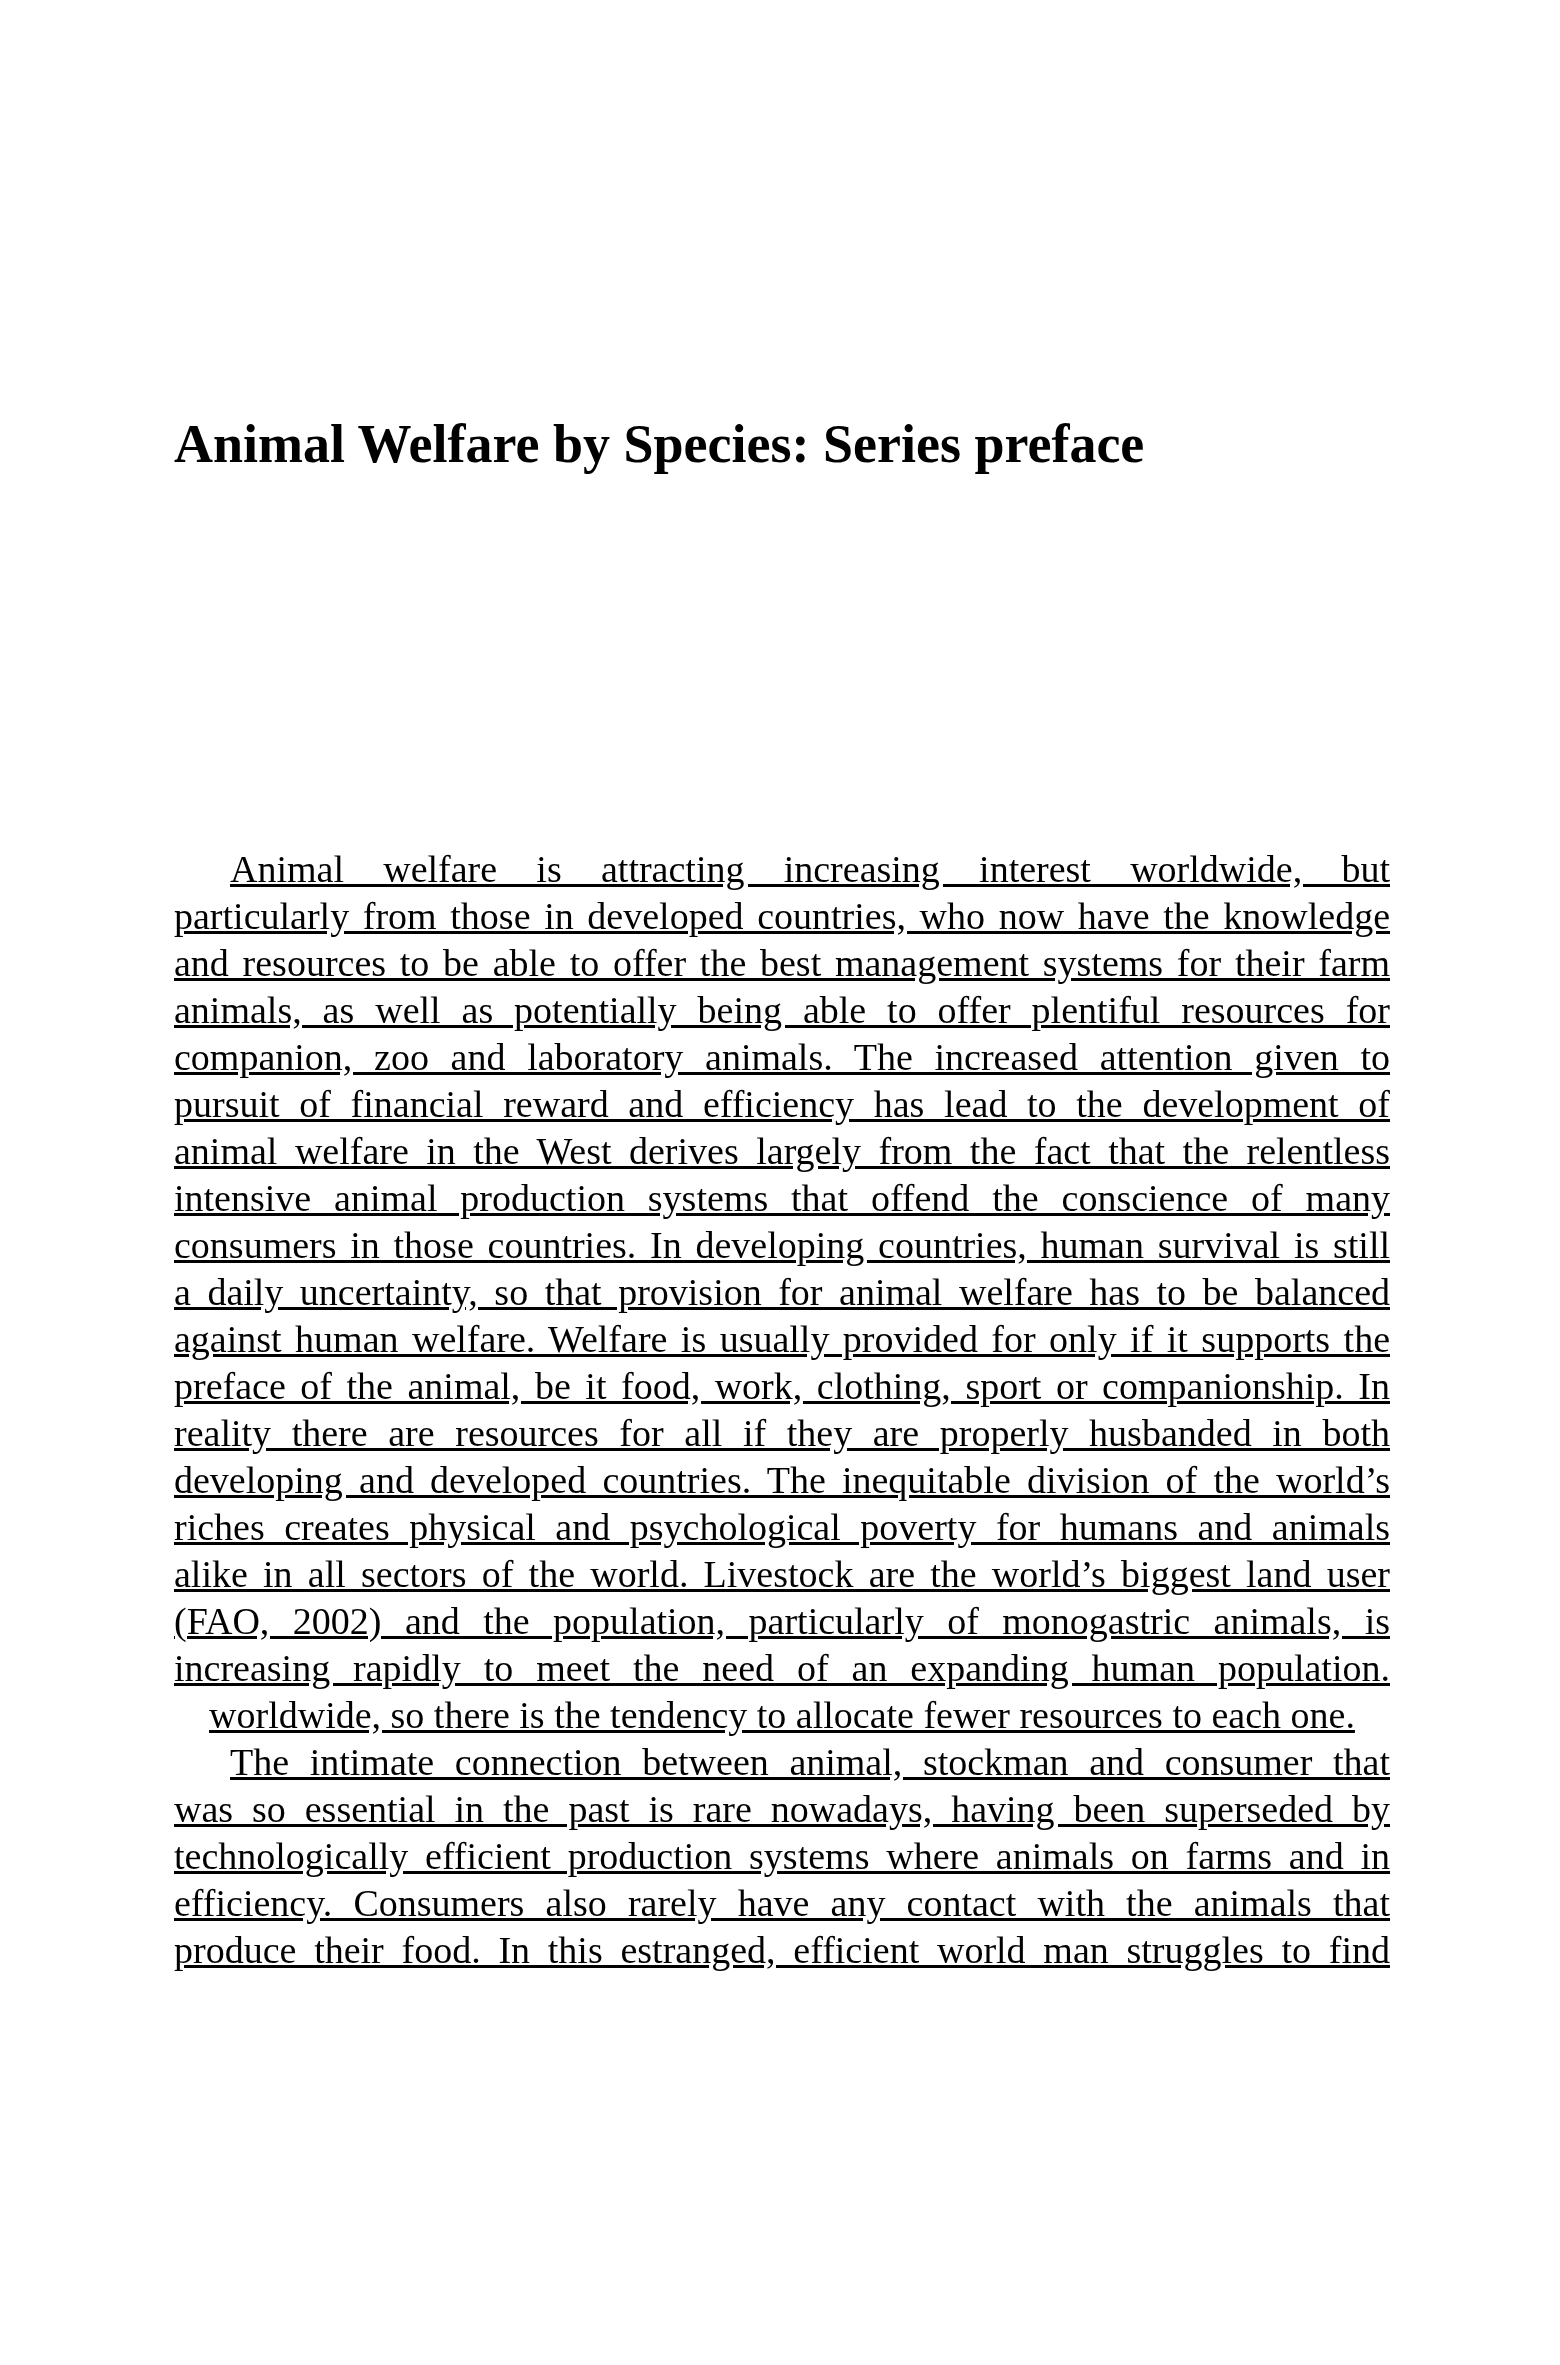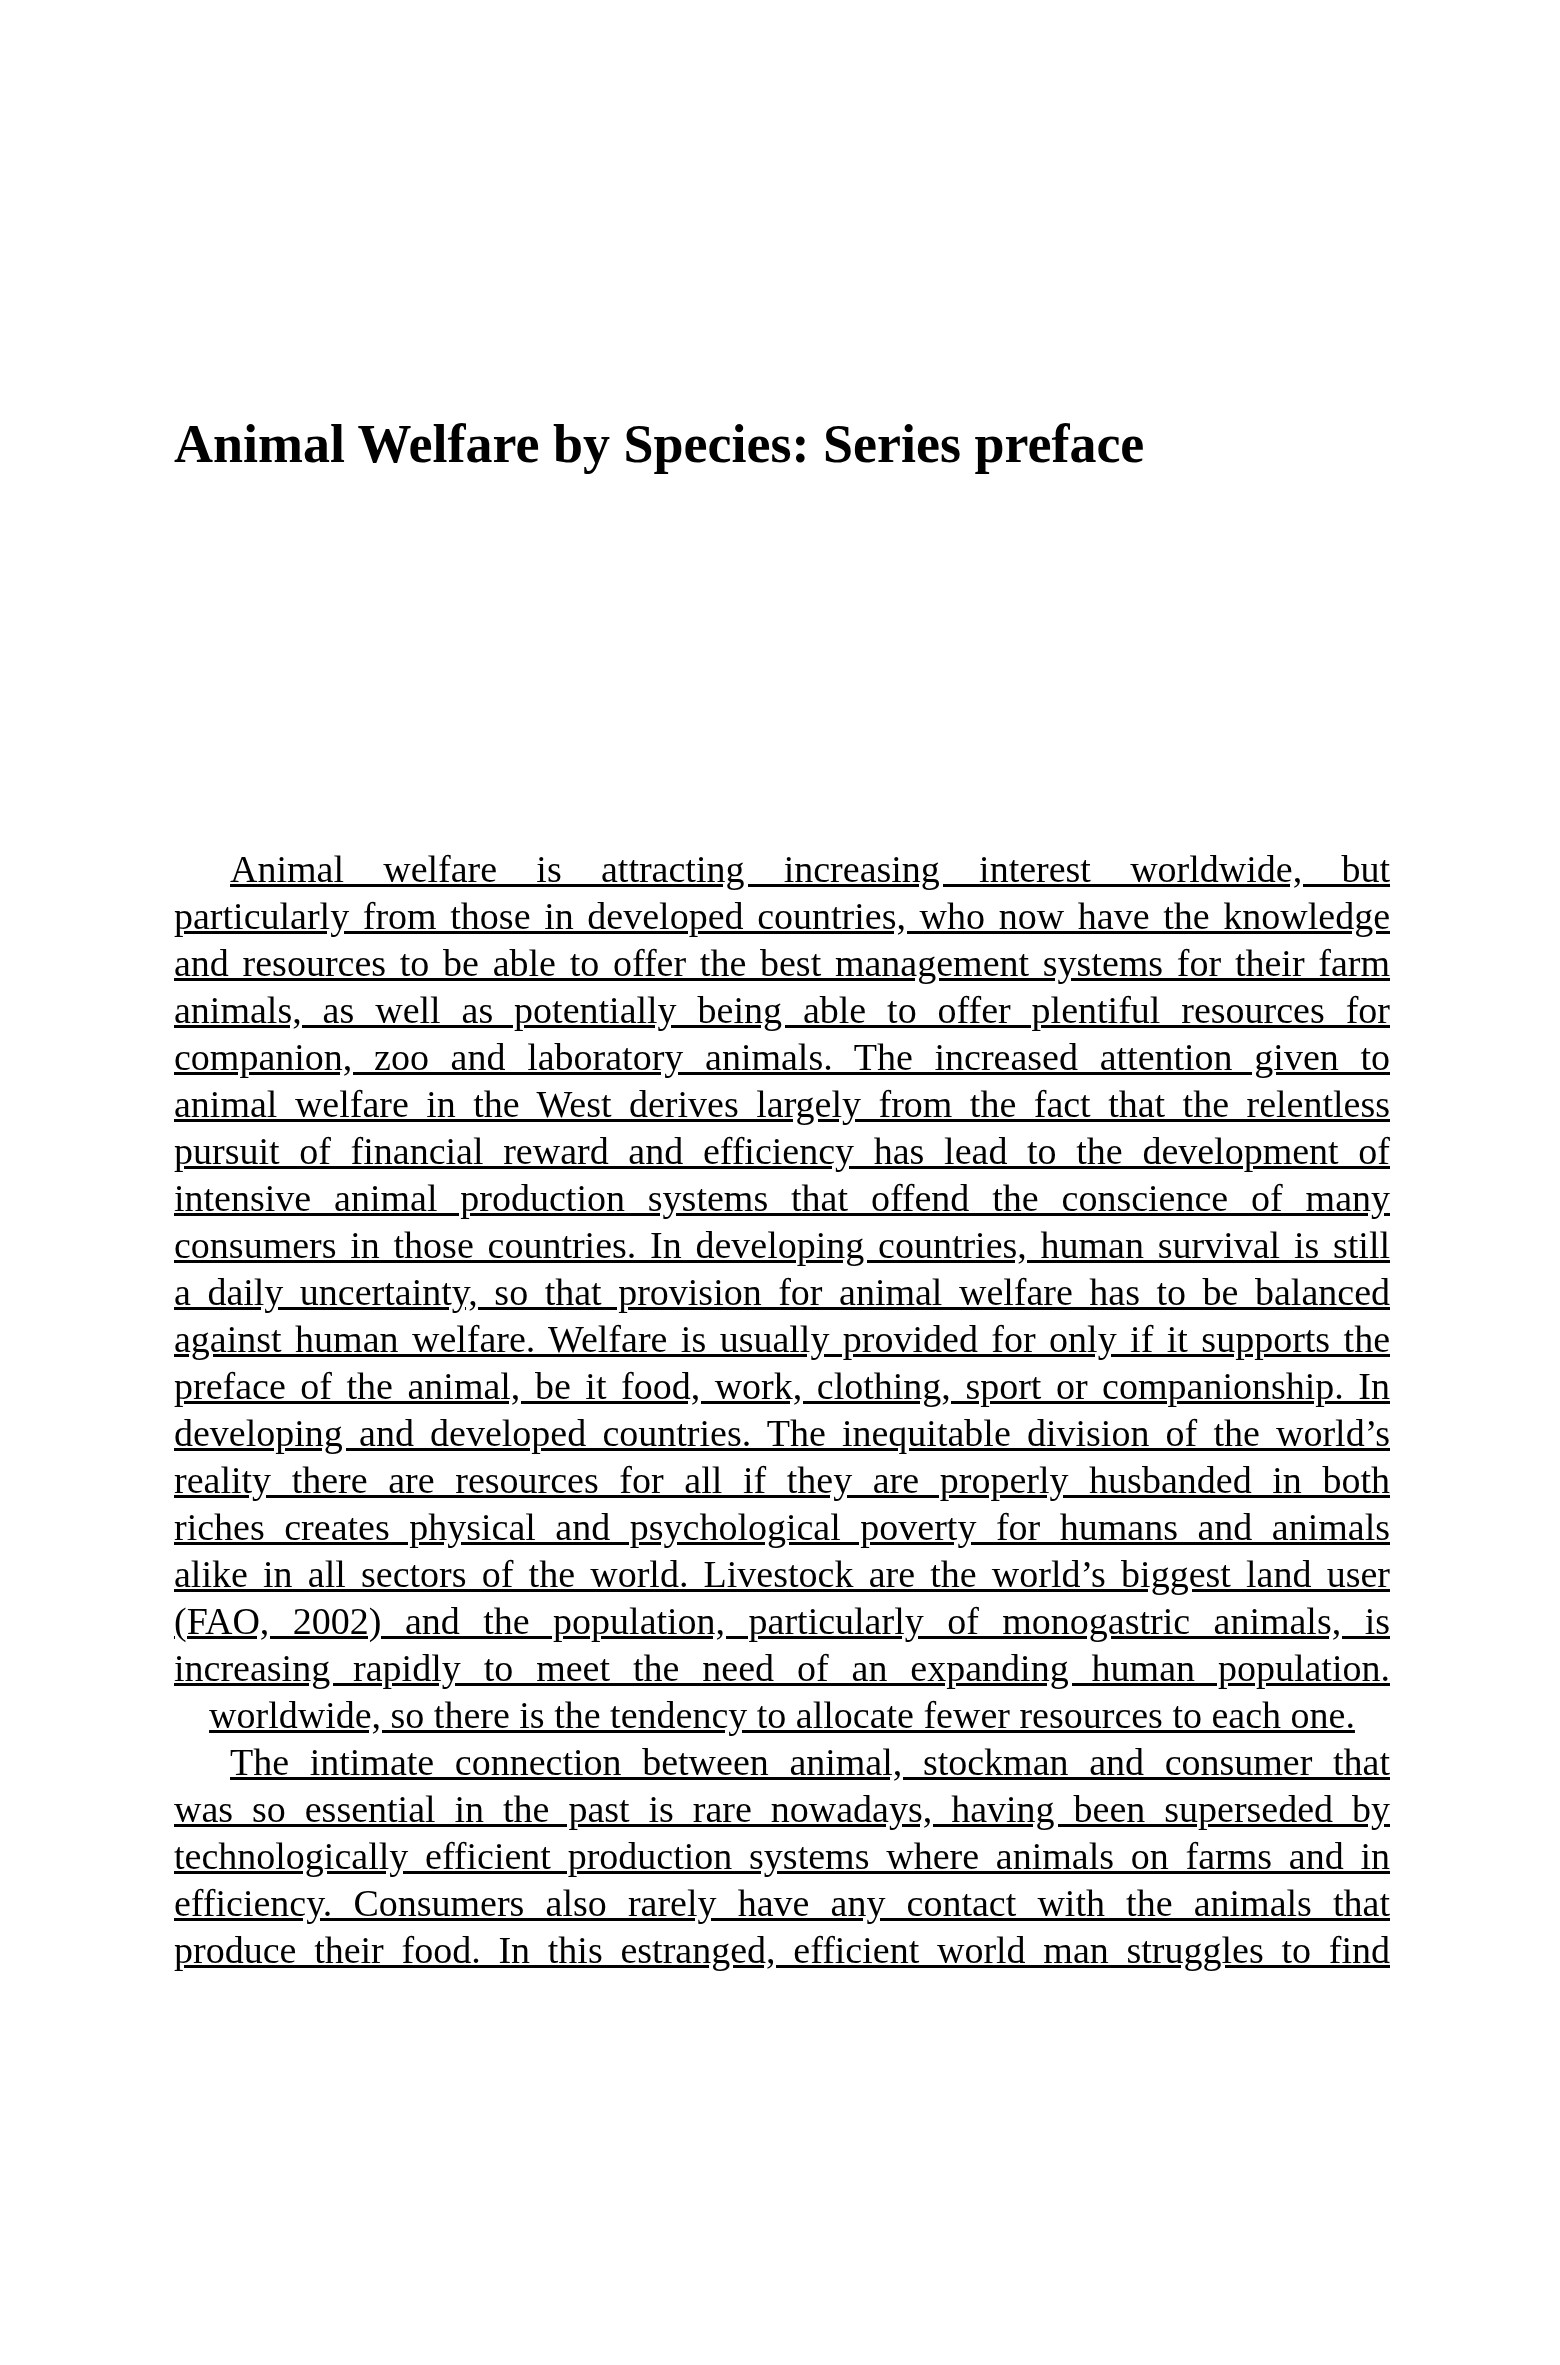--- a/index.html
+++ b/index.html
@@ -68,29 +68,29 @@
 <body style="background: rgb(255, 255, 255); color: rgb(0, 0, 0);">
 
 <div class="page">
   <h1 class="title">Animal Welfare by Species: Series preface</h1>
   <div class="body-text" id="body-text">
       <div class="line indent">Animal welfare is attracting increasing interest worldwide, but</div>
       <div class="line">particularly from those in developed countries, who now have the knowledge</div>
       <div class="line">and resources to be able to offer the best management systems for their farm</div>
       <div class="line">animals, as well as potentially being able to offer plentiful resources for</div>
       <div class="line">companion, zoo and laboratory animals. The increased attention given to</div>
+      <div class="line">pursuit of financial reward and efficiency has lead to the development of</div>
       <div class="line">animal welfare in the West derives largely from the fact that the relentless</div>
-      <div class="line">pursuit of financial reward and efficiency has lead to the development of</div>
       <div class="line">intensive animal production systems that offend the conscience of many</div>
       <div class="line">consumers in those countries. In developing countries, human survival is still</div>
       <div class="line">a daily uncertainty, so that provision for animal welfare has to be balanced</div>
       <div class="line">against human welfare. Welfare is usually provided for only if it supports the</div>
       <div class="line">preface of the animal, be it food, work, clothing, sport or companionship. In</div>
+      <div class="line">reality there are resources for all if they are properly husbanded in both</div>
       <div class="line">developing and developed countries. The inequitable division of the world’s</div>
-      <div class="line">reality there are resources for all if they are properly husbanded in both</div>
       <div class="line">riches creates physical and psychological poverty for humans and animals</div>
       <div class="line">alike in all sectors of the world. Livestock are the world’s biggest land user</div>
       <div class="line">(FAO, 2002) and the population, particularly of monogastric animals, is</div>
       <div class="line">increasing rapidly to meet the need of an expanding human population.</div>
       <div class="line no-just">worldwide, so there is the tendency to allocate fewer resources to each one.</div>
       <div class="line indent">The intimate connection between animal, stockman and consumer that</div>
       <div class="line">was so essential in the past is rare nowadays, having been superseded by</div>
       <div class="line">technologically efficient production systems where animals on farms and in</div>
       <div class="line">efficiency. Consumers also rarely have any contact with the animals that</div>
       <div class="line">produce their food. In this estranged, efficient world man struggles to find</div>

